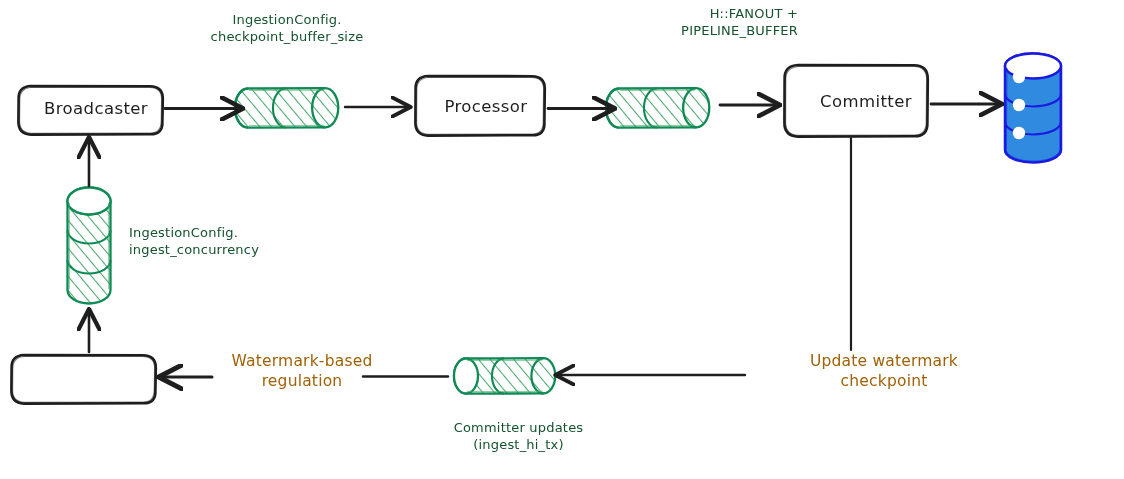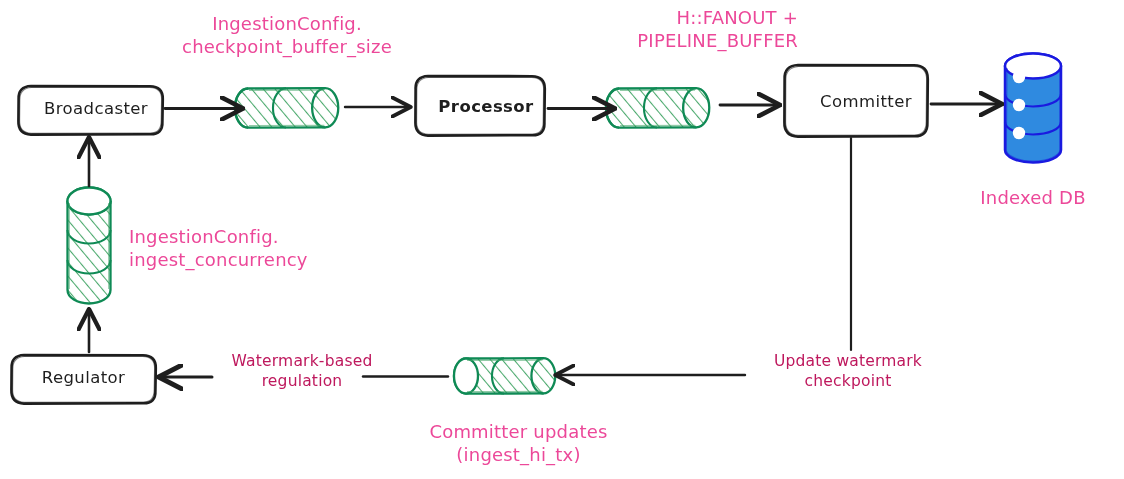--- a/index.html
+++ b/index.html
@@ -11,25 +11,25 @@
   svg#canvas{position:absolute;left:0;top:0;width:1124px;height:479px;}
 
   .lbl{position:absolute;white-space:pre;line-height:1.28;}
 
   .node-label{
     font-family:"DejaVu Sans", sans-serif;
     font-size:16.5px;color:#1e1e1e;letter-spacing:.4px;
   }
   .blue-label{
     font-family:"DejaVu Sans", sans-serif;
-    font-size:18px;color:#ec4899;letter-spacing:.2px;font-weight:500;
+    font-size:13px;color:#14532d;letter-spacing:.2px;font-weight:500;
   }
   .dark-label{
     font-family:"DejaVu Sans", sans-serif;
-    font-size:15.5px;color:#be185d;letter-spacing:.2px;
+    font-size:15.5px;color:#a16207;letter-spacing:.2px;
   }
   .ctr{text-align:center;}
 </style>
 </head>
 <body>
 
 <div id="stage">
 
   <svg id="canvas" viewBox="0 0 1124 479" xmlns="http://www.w3.org/2000/svg">
     <defs>
@@ -148,39 +148,37 @@
     <line x1="448" y1="376.5" x2="363" y2="376.5" stroke="#1e1e1e" stroke-width="2.4" stroke-linecap="round"></line>
     <line x1="212" y1="377" x2="162" y2="377" stroke="#1e1e1e" stroke-width="3" stroke-linecap="round" marker-end="url(#arrowHead)"></line>
 
     <line x1="89" y1="352" x2="89" y2="312" stroke="#1e1e1e" stroke-width="2.6" stroke-linecap="round" marker-end="url(#arrowHead)"></line>
 
     <line x1="89" y1="186" x2="89" y2="140" stroke="#1e1e1e" stroke-width="2.6" stroke-linecap="round" marker-end="url(#arrowHead)"></line>
   </svg>
 
   <div class="lbl node-label ctr" style="left:18px;top:98px;width:156px;">Broadcaster</div>
 
-  <div class="lbl node-label ctr" style="left:415px;top:96px;width:142px;font-weight:bold;">Processor</div>
+  <div class="lbl node-label ctr" style="left:415px;top:96px;width:142px;">Processor</div>
 
   <div class="lbl node-label ctr" style="left:784px;top:91px;width:164px;">Committer</div>
 
-  <div class="lbl node-label ctr" style="left:11px;top:367px;width:145px;">Regulator</div>
 
   <div class="lbl blue-label ctr" style="left:167px;top:12px;width:240px;">IngestionConfig.
 checkpoint_buffer_size</div>
 
   <div class="lbl blue-label" style="left:538px;top:6px;width:260px;text-align:right;">H::FANOUT +
 PIPELINE_BUFFER</div>
 
   <div class="lbl blue-label" style="left:129px;top:225px;width:250px;">IngestionConfig.
 ingest_concurrency</div>
 
-  <div class="lbl blue-label ctr" style="left:963px;top:186px;width:140px;">Indexed DB</div>
 
   <div class="lbl dark-label ctr" style="left:212px;top:352px;width:180px;">Watermark-based
 regulation</div>
 
   <div class="lbl blue-label ctr" style="left:396px;top:420px;width:245px;">Committer updates
 (ingest_hi_tx)</div>
 
-  <div class="lbl dark-label ctr" style="left:748px;top:352px;width:200px;">Update watermark
+  <div class="lbl dark-label ctr" style="left:784px;top:352px;width:200px;">Update watermark
 checkpoint</div>
 
 </div>
 
 </body></html>

